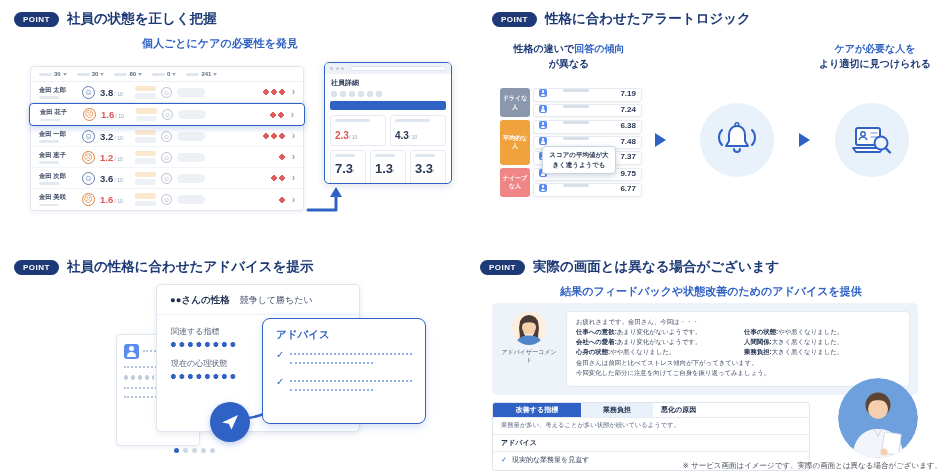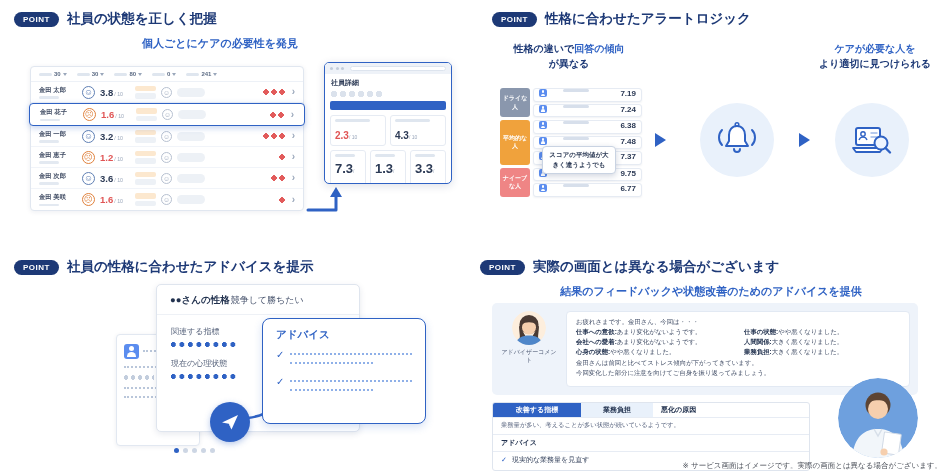--- a/index.html
+++ b/index.html
@@ -84,21 +84,21 @@
 .q3-scene{left:110px;top:284px;width:330px;height:188px;}
 .back-card{position:absolute;left:6px;top:50px;width:84px;height:112px;background:#fff;border:1px solid #e2e8f1;border-radius:4px;box-shadow:0 1px 4px rgba(20,40,90,.08);padding:8px 7px;}
 .bc-row{display:flex;align-items:center;gap:4px;margin-bottom:2px;}
 .p-avatar.big{width:15px;height:15px;border-radius:3px;}
 .p-avatar.big::before{left:5px;top:2.6px;width:5px;height:5px;}
 .p-avatar.big::after{left:3px;top:8.6px;width:9px;height:5px;border-radius:4.5px 4.5px 0 0;}
 .dotline{display:block;height:0;border-bottom:2px dotted #b9c6da;margin:7px 0;}
 .dotline.short{width:65%;}
 .mini-dots{width:30px;height:4.5px;margin:7px 0;background-image:radial-gradient(circle at 2.2px 2.2px,#c2cddd 2.1px,transparent 2.2px);background-size:7px 4.5px;background-repeat:repeat-x;}
 .main-card{position:absolute;left:46px;top:0;width:204px;height:148px;background:#fff;border:1px solid #dfe5ee;border-radius:5px;box-shadow:0 2px 6px rgba(20,40,90,.1);z-index:1;}
-.mc-head{display:flex;align-items:center;gap:1px;padding:9px 13px 7px;border-bottom:1px solid #eef1f6;}
+.mc-head{display:flex;align-items:center;gap:10px;padding:9px 13px 7px;border-bottom:1px solid #eef1f6;}
 .mc-name{font-size:9.5px;font-weight:700;color:#22324f;}
 .mc-trait{font-size:9px;color:#44506a;}
 .mc-label{font-size:8px;color:#55617a;margin:11px 14px 5px;}
 .dotrow{width:68px;height:5px;margin:0 14px;background-image:radial-gradient(circle at 2.5px 2.5px,#2f62c4 2.4px,transparent 2.5px);background-size:8.5px 5px;background-repeat:repeat-x;}
 .advice-card{position:absolute;left:152px;top:34px;width:164px;height:106px;background:#fff;border:1.6px solid #2f62c4;border-radius:8px;box-shadow:0 3px 9px rgba(47,98,196,.2);z-index:2;padding:9px 13px;}
 .ac-title{color:#2f62c4;font-weight:700;font-size:10.5px;margin-bottom:8px;}
 .ac-item{display:flex;gap:6px;margin-bottom:9px;}
 .ac-check{color:#2f62c4;font-weight:700;font-size:10px;line-height:1;}
 .ac-check::before{content:"✓";}
 .ac-lines{flex:1;}

